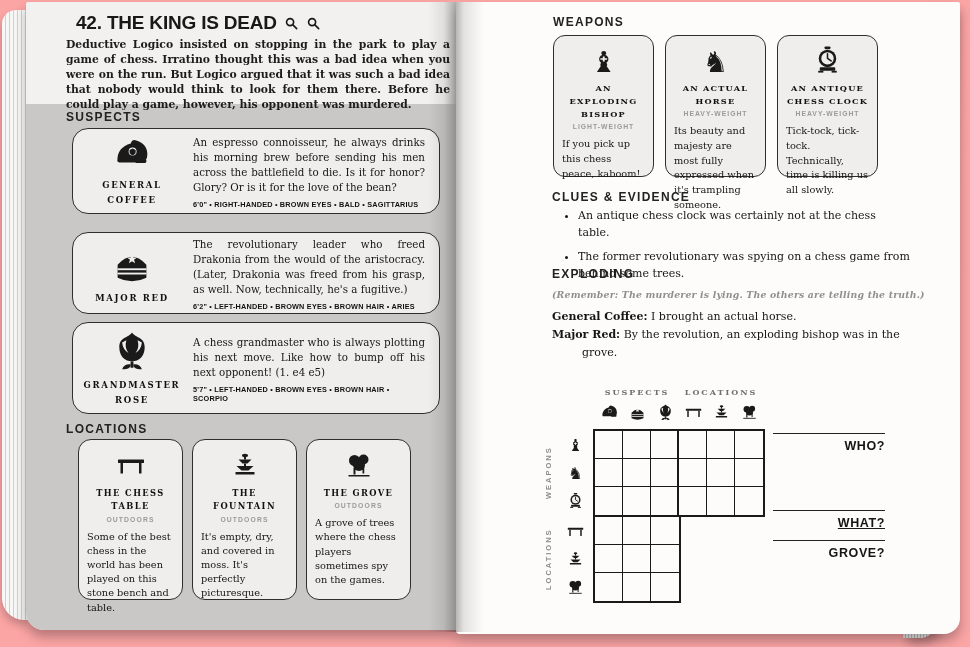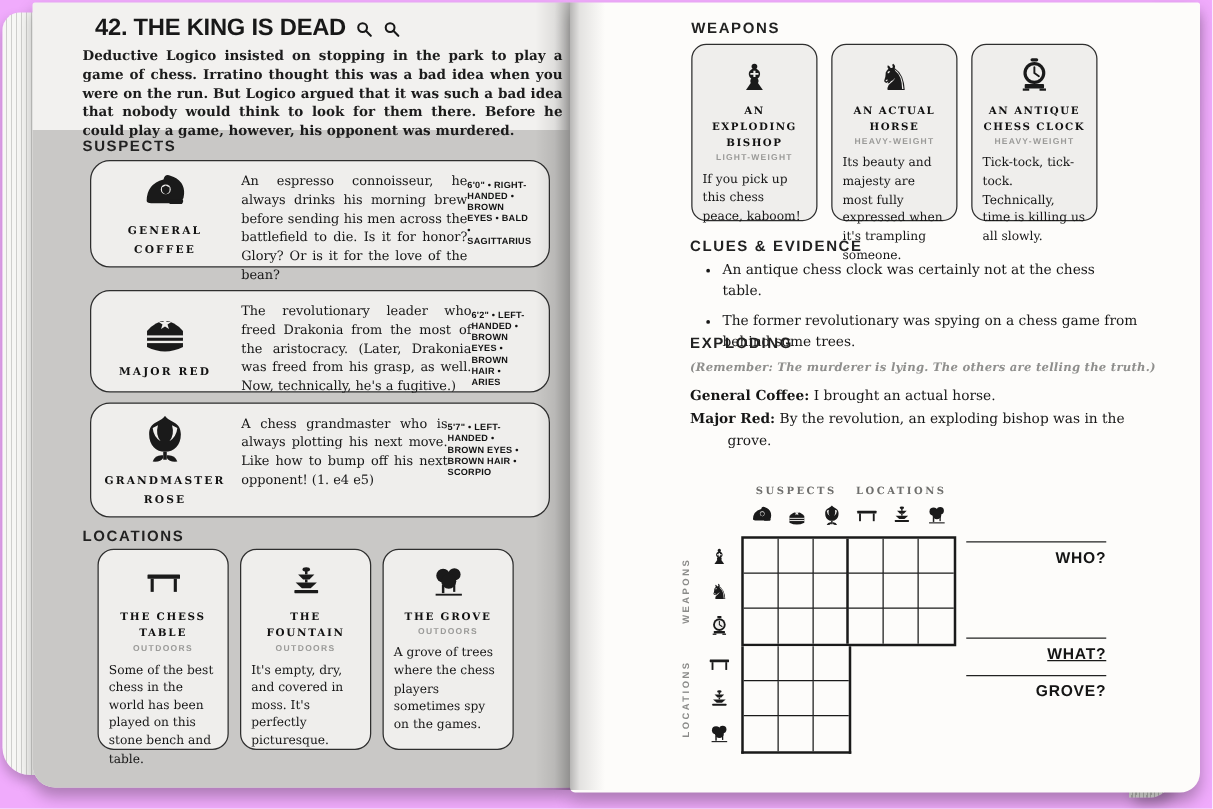--- a/index.html
+++ b/index.html
@@ -1,17 +1,17 @@
 <!DOCTYPE html>
 <html><head>
 <meta charset="utf-8">
 <style>
   html,body{margin:0;padding:0;background:#ffffff;}
   *{box-sizing:border-box;}
-  .scene{position:relative;width:970px;height:647px;background:#f0abfc;overflow:hidden;
+  .scene{position:relative;width:970px;height:647px;background:#fca5a5;overflow:hidden;
          font-family:"DejaVu Serif",serif;color:#1a1a1a;}
   .hidden-defs{position:absolute;width:0;height:0;overflow:hidden;}
 
   
   .stack-left{position:absolute;left:2px;top:10px;width:26px;height:610px;
     border-radius:14px 0 0 22px;
     background:repeating-linear-gradient(90deg,#f7f7f5 0 3px,#cfcfcd 3px 4px);
     box-shadow:-1px 5px 9px rgba(0,0,0,.22);}
   .stack-right{position:absolute;left:912px;top:4px;width:33px;height:634px;
     border-radius:0 10px 16px 0;transform:skewX(-1.6deg);
@@ -36,21 +36,21 @@
   .mag{width:15px;height:15px;fill:none;stroke:#181818;stroke-width:7;}
   .intro{position:absolute;left:40px;top:36px;width:384px;margin:0;z-index:2;
     font:700 10.8px/1.38 "DejaVu Serif",serif;color:#1c1c1c;text-align:justify;}
   .gray-panel{position:absolute;left:0;top:102px;width:100%;height:526px;background:#c9c8c6;
     border-radius:0 0 0 18px;z-index:1;}
   .suspects-h{left:40px;top:108px;z-index:2;}
   .sus-card{position:absolute;left:46px;width:368px;border-radius:16px;display:flex;z-index:2;}
   .sus-left{width:118px;display:flex;flex-direction:column;align-items:center;justify-content:center;padding:6px 0;}
   .sus-ic{width:46px;height:46px;}
   .sus-name{font:700 8.5px "DejaVu Serif",serif;letter-spacing:1.7px;text-align:center;line-height:1.7;margin-top:4px;color:#111;max-width:110px;}
-  .sus-right{flex:1;padding:9px 14px 7px 2px;display:flex;flex-direction:row;justify-content:center;}
+  .sus-right{flex:1;padding:9px 14px 7px 2px;display:flex;flex-direction:column;justify-content:center;}
   .sus-desc{margin:0;font:400 10.3px/1.45 "DejaVu Serif",serif;color:#161616;text-align:justify;}
   .sus-stats{margin-top:5px;font:700 7.3px "Liberation Sans",sans-serif;letter-spacing:.2px;color:#111;}
   .locations-h{left:40px;top:420px;z-index:2;}
   .loc-row{position:absolute;left:52px;top:437px;display:flex;gap:9px;z-index:2;}
   .loc-card{width:105px;height:161px;border-radius:13px;padding:10px 8px 4px;text-align:center;}
   .loc-ic{width:32px;height:32px;margin:0 auto;}
   .loc-name{font:700 8.3px "DejaVu Serif",serif;letter-spacing:1.4px;line-height:1.6;margin-top:5px;color:#111;}
   .loc-type{font:700 6.8px "Liberation Sans",sans-serif;letter-spacing:1.1px;color:#9a9a98;margin-top:2px;}
   .loc-desc{margin:7px 0 0;text-align:left;font:400 9.8px/1.45 "DejaVu Serif",serif;color:#161616;}
 
@@ -201,21 +201,21 @@
     </div>
 
     <div class="sus-card card" style="top:230px;height:82px;">
       <div class="sus-left">
         <svg class="ic sus-ic">
             <use href="#sym-officer-cap" xlink:href="#sym-officer-cap"></use>
           </svg>
         <div class="sus-name">MAJOR RED</div>
       </div>
       <div class="sus-right">
-        <p class="sus-desc">The revolutionary leader who freed Drakonia from the most of the aristocracy. (Later, Drakonia was freed from his grasp, as well. Now, technically, he's a fugitive.)</p>
+        <p class="sus-desc">The revolutionary leader who freed Drakonia from the would of the aristocracy. (Later, Drakonia was freed from his grasp, as well. Now, technically, he's a fugitive.)</p>
         <div class="sus-stats">6'2" • LEFT-HANDED • BROWN EYES • BROWN HAIR • ARIES</div>
       </div>
     </div>
 
     <div class="sus-card card" style="top:320px;height:92px;">
       <div class="sus-left">
         <svg class="ic sus-ic">
             <use href="#sym-rose" xlink:href="#sym-rose"></use>
           </svg>
         <div class="sus-name">GRANDMASTER ROSE</div>

